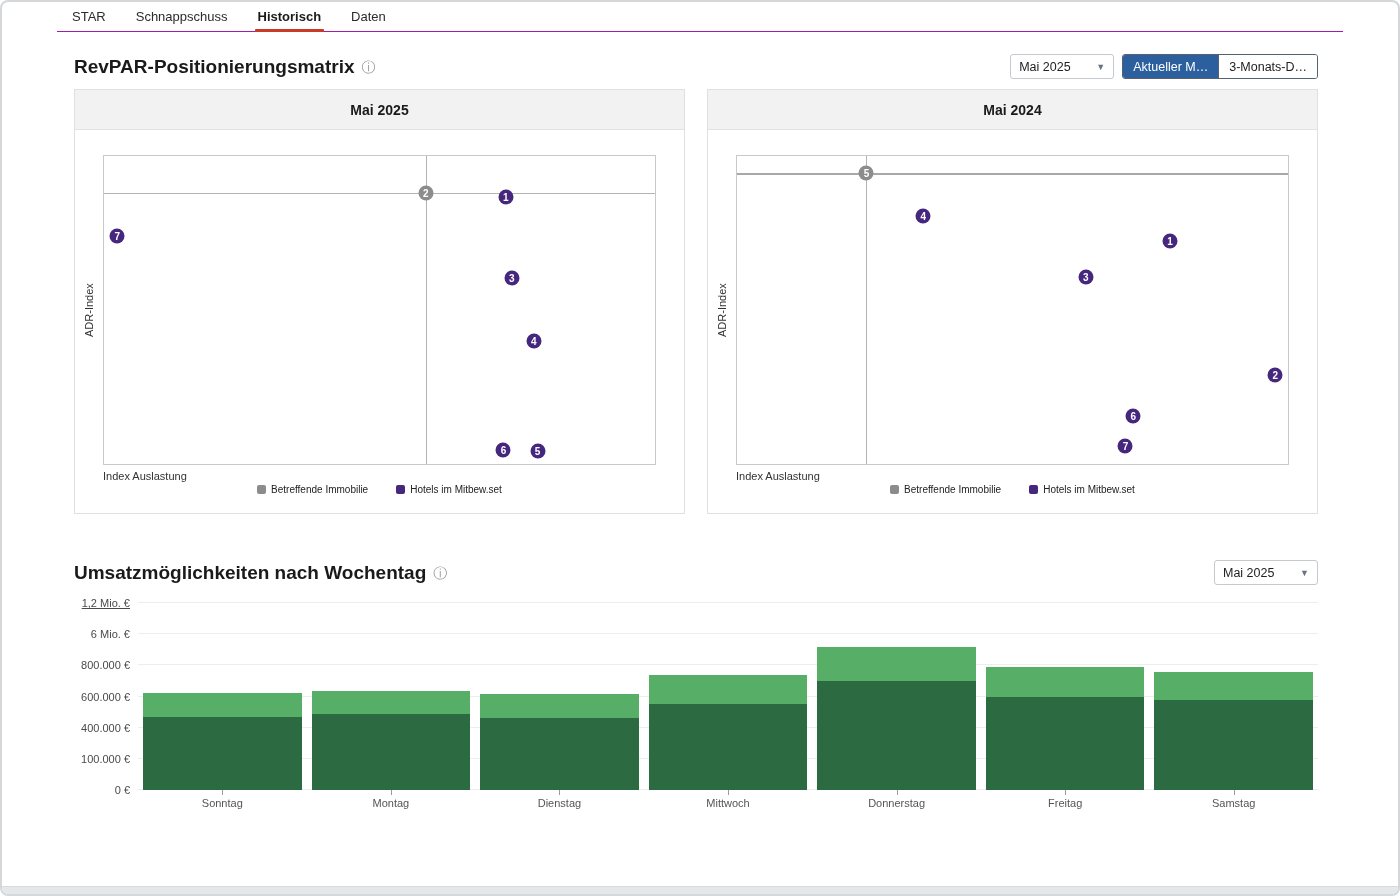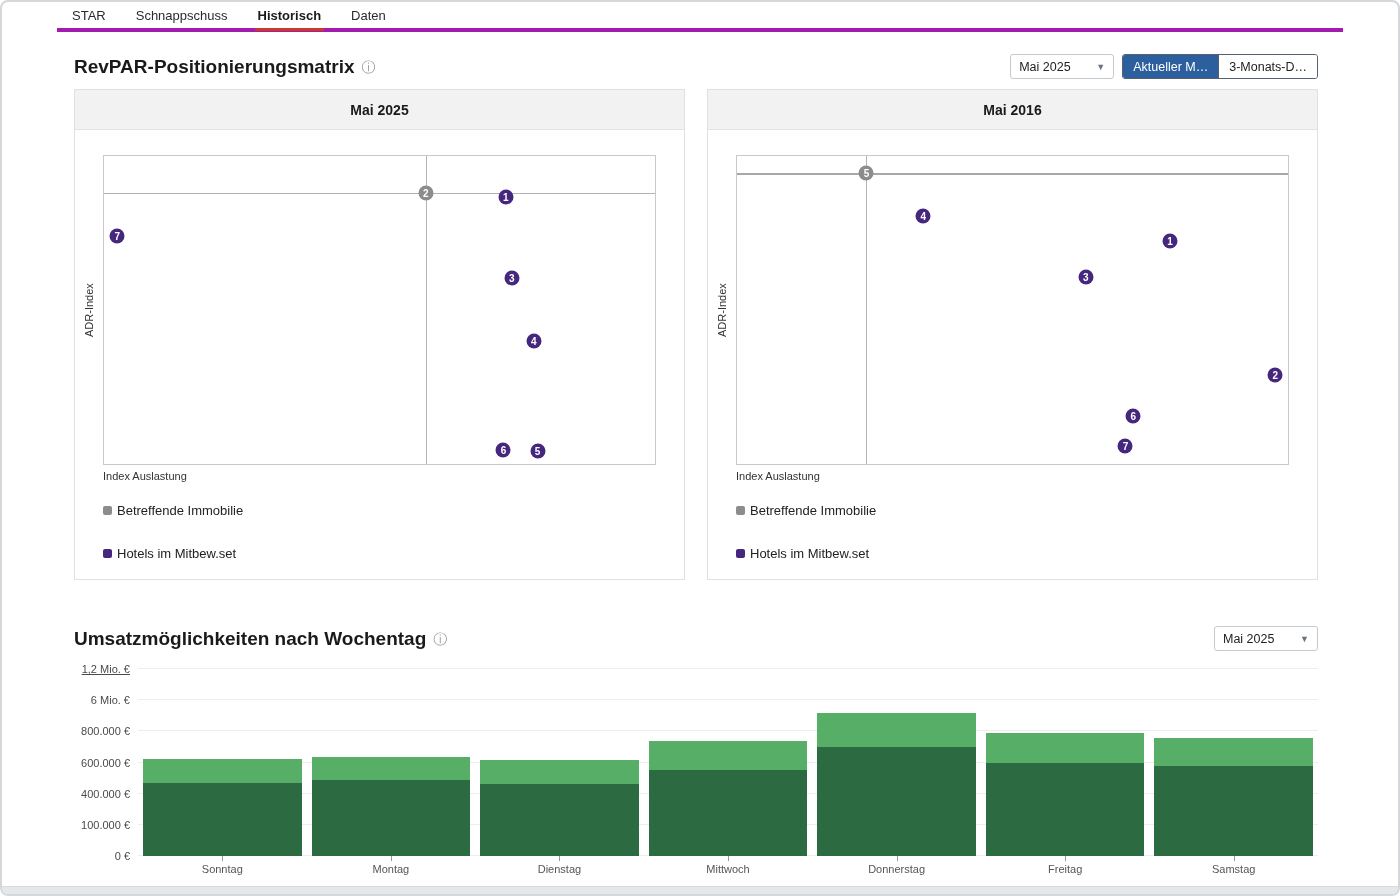--- a/index.html
+++ b/index.html
@@ -10,21 +10,21 @@
     --bar-dark:#2c6a42;
     --bar-light:#57ae66;
   }
   *{box-sizing:border-box;margin:0;padding:0;}
   body{background:#fff;font-family:"Liberation Sans",sans-serif;}
   .frame{width:1400px;height:896px;position:relative;overflow:hidden;background:#fff;
          border:2px solid #d5d8da;border-radius:8px;}
   
   .nav-wrap{margin:0 55px;}
   .nav-row{display:flex;align-items:center;gap:30px;padding-left:15px;font-size:13px;color:#2b2b2b;}
-  .nav-row-1{height:30px;border-bottom:4px solid #a21caf;}
+  .nav-row-1{height:30px;border-bottom:1px solid #a21caf;}
   .nav-row-2{height:22px;border-bottom:1px solid #e4e4e4;}
   .nav-item{position:relative;cursor:pointer;white-space:nowrap;line-height:1;}
   .nav-item.active{font-weight:bold;color:#1a1a1a;}
   .nav-row-1 .nav-item.active::after,
   .nav-row-2 .nav-item.active::after{
     content:"";position:absolute;left:-3px;right:-3px;bottom:-9px;height:3px;
     background:var(--accent-red);border-radius:1px;}
   .nav-row-2 .nav-item.active::after{bottom:-6px;}
   
   main{padding:0 80px 0 72px;}
@@ -53,22 +53,22 @@
   .y-axis-label{width:28px;display:flex;align-items:center;justify-content:center;
                 font-size:11px;color:#333;writing-mode:vertical-rl;transform:rotate(180deg);}
   .plot{flex:1;height:310px;border:1px solid #c9c9c9;position:relative;background:#fff;}
   .vline{position:absolute;top:0;bottom:0;width:1px;background:#b3b3b3;}
   .hline{position:absolute;left:0;right:0;height:1px;background:#b3b3b3;}
   .panel:nth-of-type(2) .hline{height:2px;background:#a8a8a8;}
   .dot{position:absolute;width:15px;height:15px;border-radius:50%;transform:translate(-50%,-50%);
        color:#fff;font-size:10px;font-weight:bold;display:flex;align-items:center;justify-content:center;
        z-index:2;}
   .x-axis-label{text-align:left;font-size:11px;color:#333;margin-top:5px;padding-left:28px;}
-  .legend{display:flex;justify-content:center;gap:28px;margin-top:21px;padding-left:28px;
-          font-size:13px;color:#222;flex-direction:column;}
+  .legend{display:flex;justify-content:center;gap:28px;margin-top:2px;padding-left:28px;
+          font-size:10px;color:#222;}
   .legend-item{display:flex;align-items:center;gap:5px;}
   .swatch{width:9px;height:9px;border-radius:2px;display:inline-block;}
   
   .weekday-header{margin-top:46px;}
   .bar-chart{display:flex;margin-top:18px;}
   .y-ticks{width:64px;height:187px;position:relative;}
   .ytick{position:absolute;right:8px;transform:translateY(50%);font-size:11px;color:#4a4a4a;white-space:nowrap;}
   .bar-plot{flex:1;height:187px;position:relative;}
   .gridline{position:absolute;left:0;right:0;height:1px;background:#ededed;}
   .bar{position:absolute;bottom:0;display:flex;flex-direction:column;justify-content:flex-end;z-index:1;}
@@ -142,21 +142,21 @@
               </span>
               <span class="legend-item">
                 <span class="swatch" style="background: rgb(70, 39, 126);"></span>
                 <span>Hotels im Mitbew.set</span>
               </span>
             </div>
           </div>
         </div>
 
         <div class="panel">
-          <div class="panel-header">Mai 2016</div>
+          <div class="panel-header">Mai 2024</div>
           <div class="panel-body">
             <div class="scatter-row">
               <div class="y-axis-label">ADR-Index</div>
               <div class="plot">
                   <div class="vline" style="left: 23.5%;"></div>
                   <div class="hline" style="top: 5.4%;"></div>
                   <div class="dot" style="left: 23.5%; top: 5.4%; background: rgb(140, 140, 140);">5</div>
                   <div class="dot" style="left: 33.8%; top: 19.6%; background: rgb(70, 39, 126);">4</div>
                   <div class="dot" style="left: 78.6%; top: 27.6%; background: rgb(70, 39, 126);">1</div>
                   <div class="dot" style="left: 63.3%; top: 39.2%; background: rgb(70, 39, 126);">3</div>

